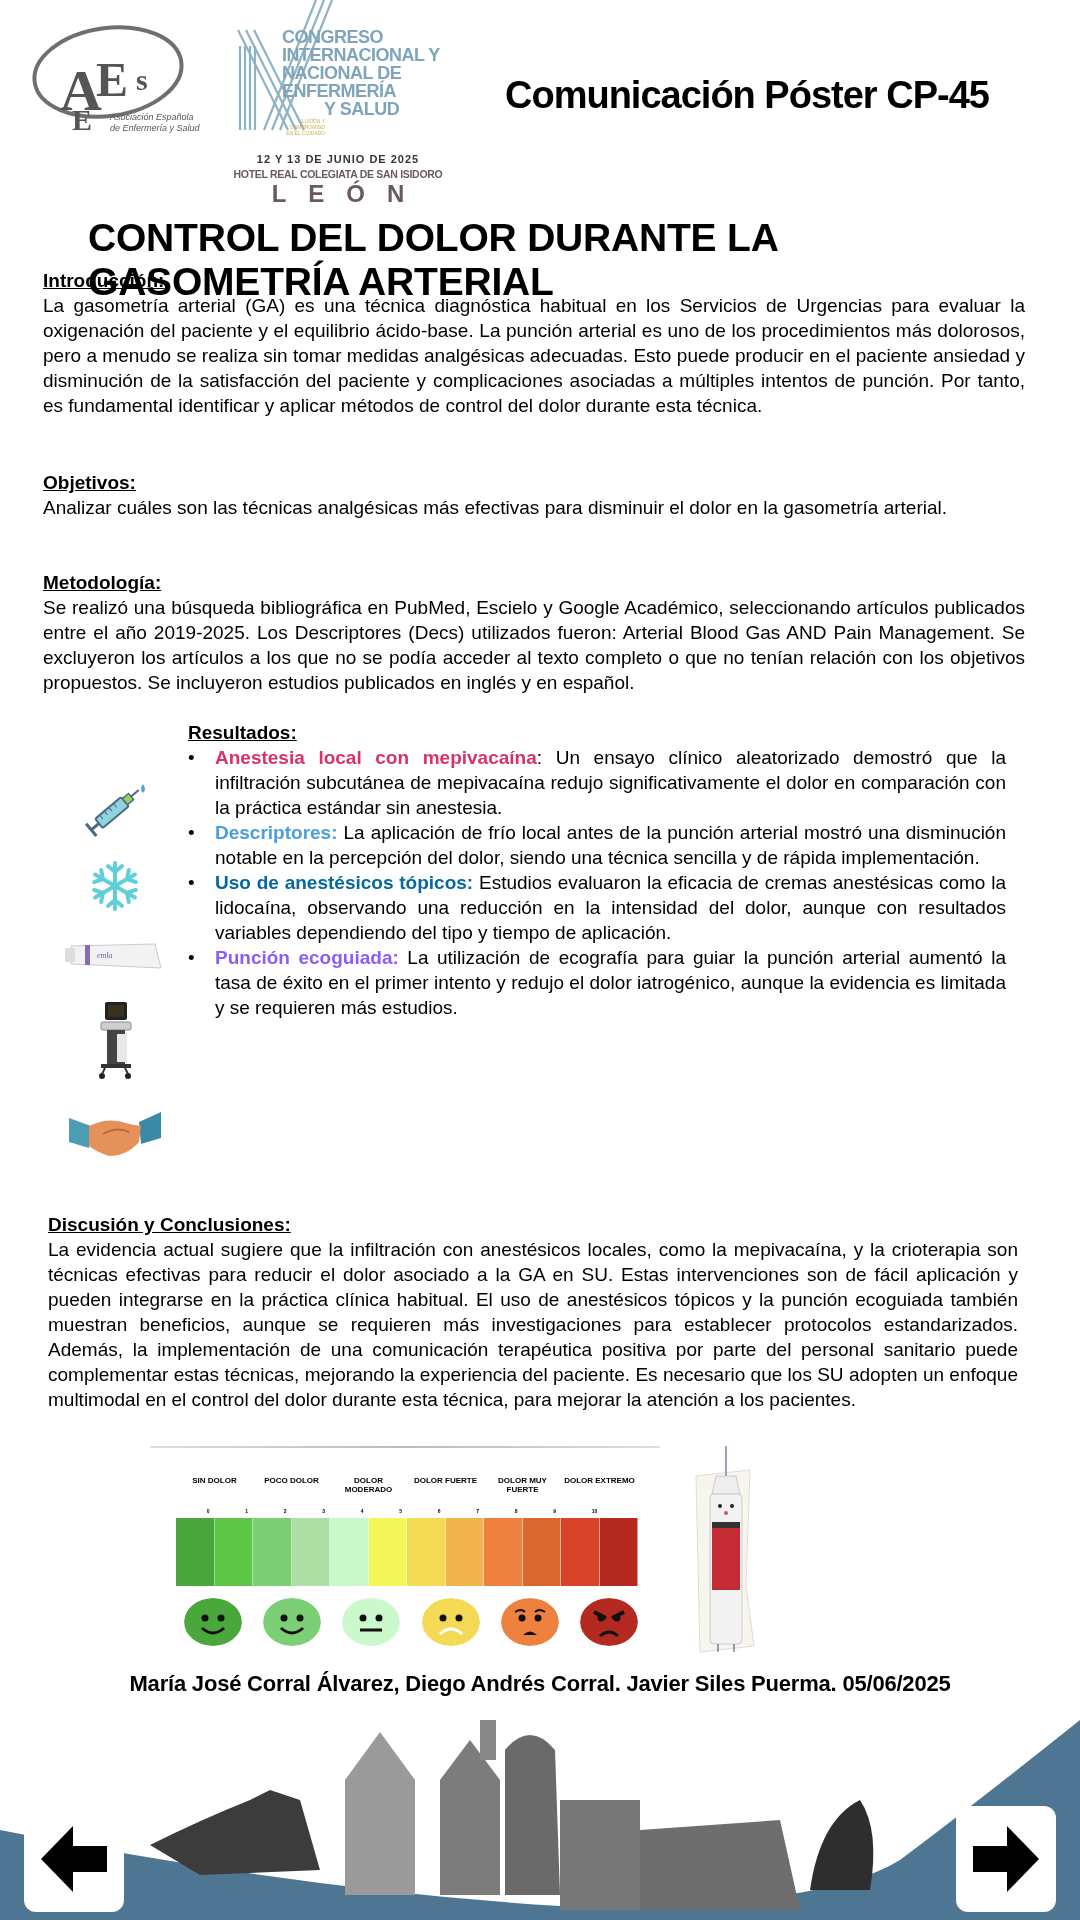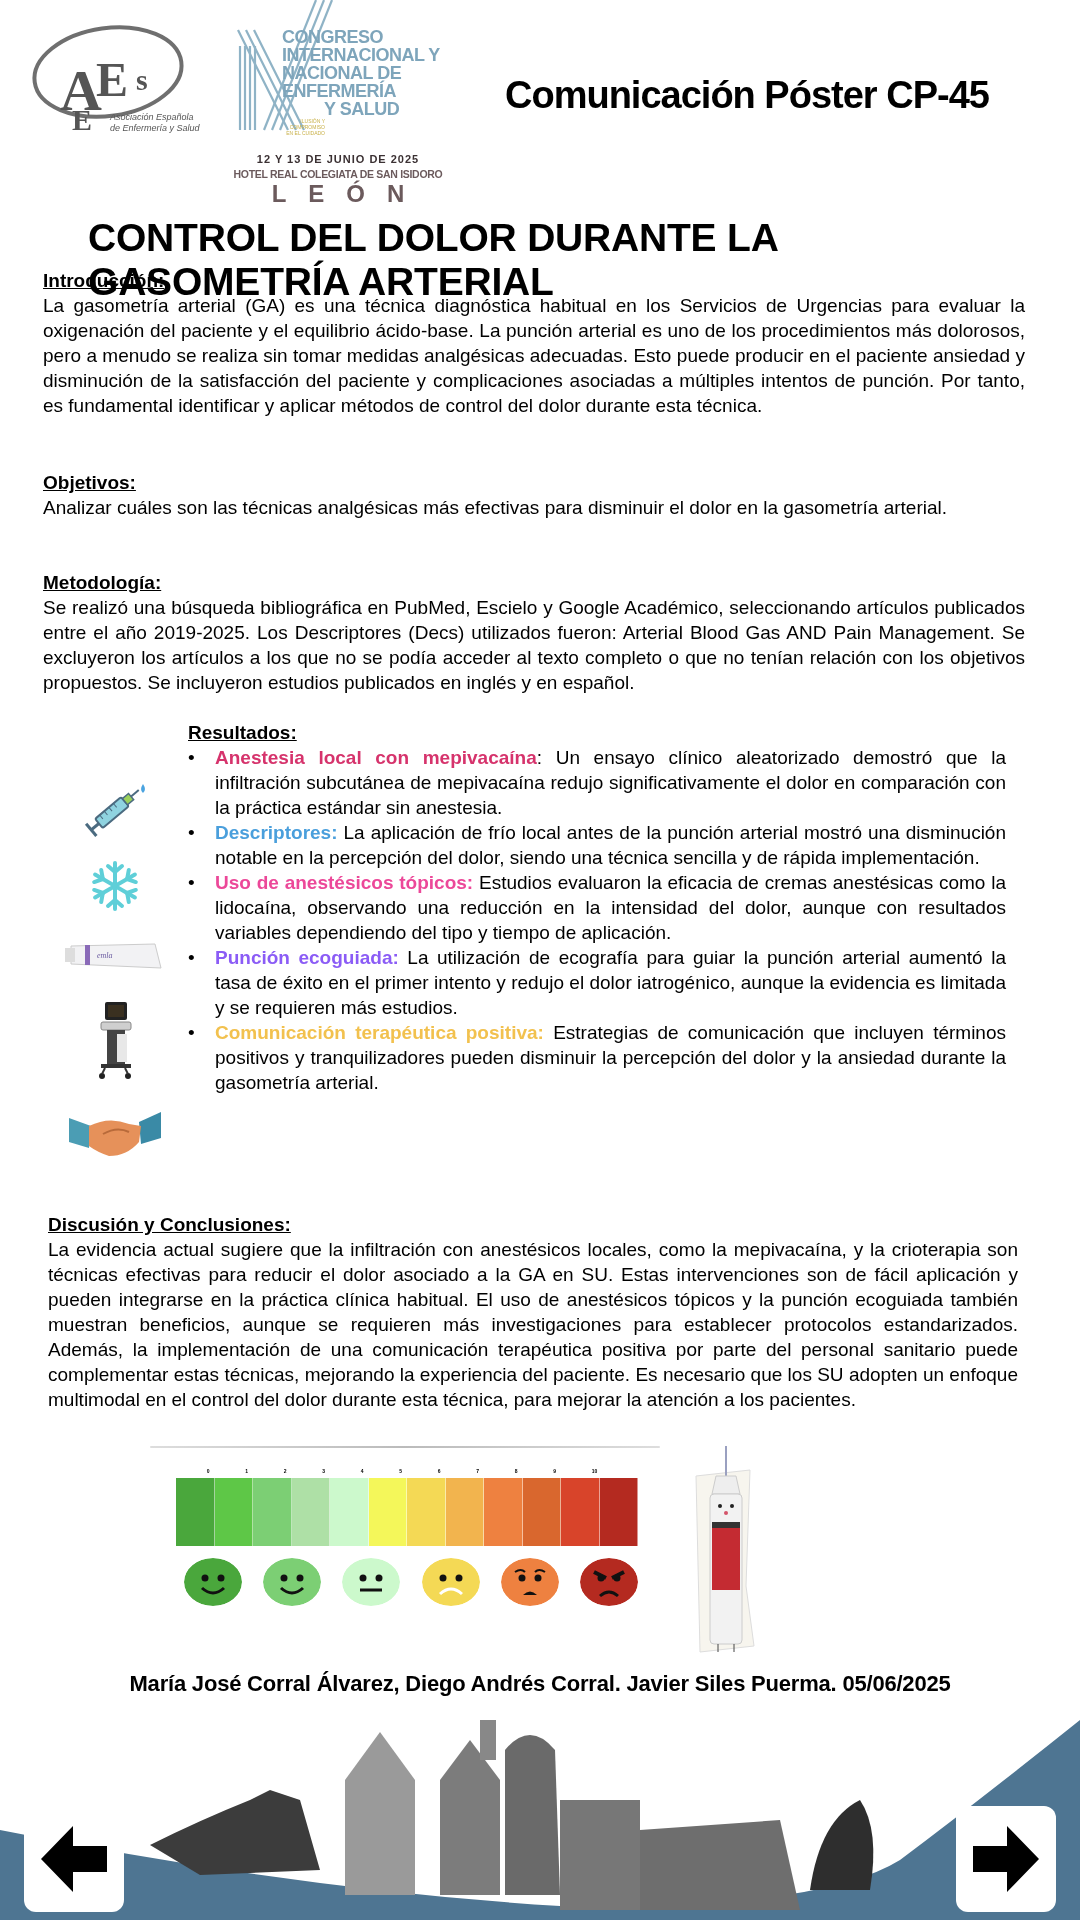--- a/index.html
+++ b/index.html
@@ -195,38 +195,43 @@
 <div class="section s-res">
   <h2>Resultados:</h2>
   <ul class="res-list">
     <li>
       <span class="t" style="color:#d6336c">Anestesia local con mepivacaína</span><span>: </span><span>Un ensayo clínico aleatorizado demostró que la infiltración subcutánea de mepivacaína redujo significativamente el dolor en comparación con la práctica estándar sin anestesia.</span>
     </li>
     <li>
       <span class="t" style="color:#4a9fdc">Descriptores:</span><span> </span><span>La aplicación de frío local antes de la punción arterial mostró una disminución notable en la percepción del dolor, siendo una técnica sencilla y de rápida implementación.</span>
     </li>
     <li>
-      <span class="t" style="color:#ec4899">Uso de anestésicos tópicos:</span><span> </span><span>Estudios evaluaron la eficacia de cremas anestésicas como la lidocaína, observando una reducción en la intensidad del dolor, aunque con resultados variables dependiendo del tipo y tiempo de aplicación.</span>
+      <span class="t" style="color:#0369a1">Uso de anestésicos tópicos:</span><span> </span><span>Estudios evaluaron la eficacia de cremas anestésicas como la lidocaína, observando una reducción en la intensidad del dolor, aunque con resultados variables dependiendo del tipo y tiempo de aplicación.</span>
     </li>
     <li>
       <span class="t" style="color:#8b5cf6">Punción ecoguiada:</span><span> </span><span>La utilización de ecografía para guiar la punción arterial aumentó la tasa de éxito en el primer intento y redujo el dolor iatrogénico, aunque la evidencia es limitada y se requieren más estudios.</span>
     </li>
-    <li>
-      <span class="t" style="color:#f2c14e">Comunicación terapéutica positiva:</span><span> </span><span>Estrategias de comunicación que incluyen términos positivos y tranquilizadores pueden disminuir la percepción del dolor y la ansiedad durante la gasometría arterial.</span>
-    </li>
   </ul>
 </div>
 
 <div class="section s-disc">
   <h2>Discusión y Conclusiones:</h2>
   <p>La evidencia actual sugiere que la infiltración con anestésicos locales, como la mepivacaína, y la crioterapia son técnicas efectivas para reducir el dolor asociado a la GA en SU. Estas intervenciones son de fácil aplicación y pueden integrarse en la práctica clínica habitual. El uso de anestésicos tópicos y la punción ecoguiada también muestran beneficios, aunque se requieren más investigaciones para establecer protocolos estandarizados. Además, la implementación de una comunicación terapéutica positiva por parte del personal sanitario puede complementar estas técnicas, mejorando la experiencia del paciente. Es necesario que los SU adopten un enfoque multimodal en el control del dolor durante esta técnica, para mejorar la atención a los pacientes.</p>
 </div>
 
 <div class="abs divider-line"></div>
 <div class="abs pain-scale">
+  <div class="pain-labels" id="pain-labels">
+      <div class="pain-label" style="left: 0px;">SIN DOLOR</div>
+      <div class="pain-label" style="left: 77px;">POCO DOLOR</div>
+      <div class="pain-label" style="left: 154px;">DOLOR MODERADO</div>
+      <div class="pain-label" style="left: 231px;">DOLOR FUERTE</div>
+      <div class="pain-label" style="left: 308px;">DOLOR MUY FUERTE</div>
+      <div class="pain-label" style="left: 385px;">DOLOR EXTREMO</div>
+    </div>
   <div class="pain-nums" id="pain-nums">
       <div class="pain-num" style="left: 30.725px;">0</div>
       <div class="pain-num" style="left: 69.225px;">1</div>
       <div class="pain-num" style="left: 107.725px;">2</div>
       <div class="pain-num" style="left: 146.225px;">3</div>
       <div class="pain-num" style="left: 184.725px;">4</div>
       <div class="pain-num" style="left: 223.225px;">5</div>
       <div class="pain-num" style="left: 261.725px;">6</div>
       <div class="pain-num" style="left: 300.225px;">7</div>
       <div class="pain-num" style="left: 338.725px;">8</div>

